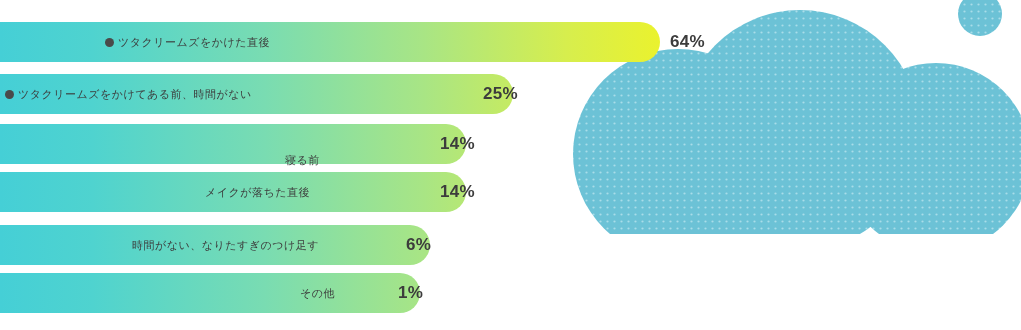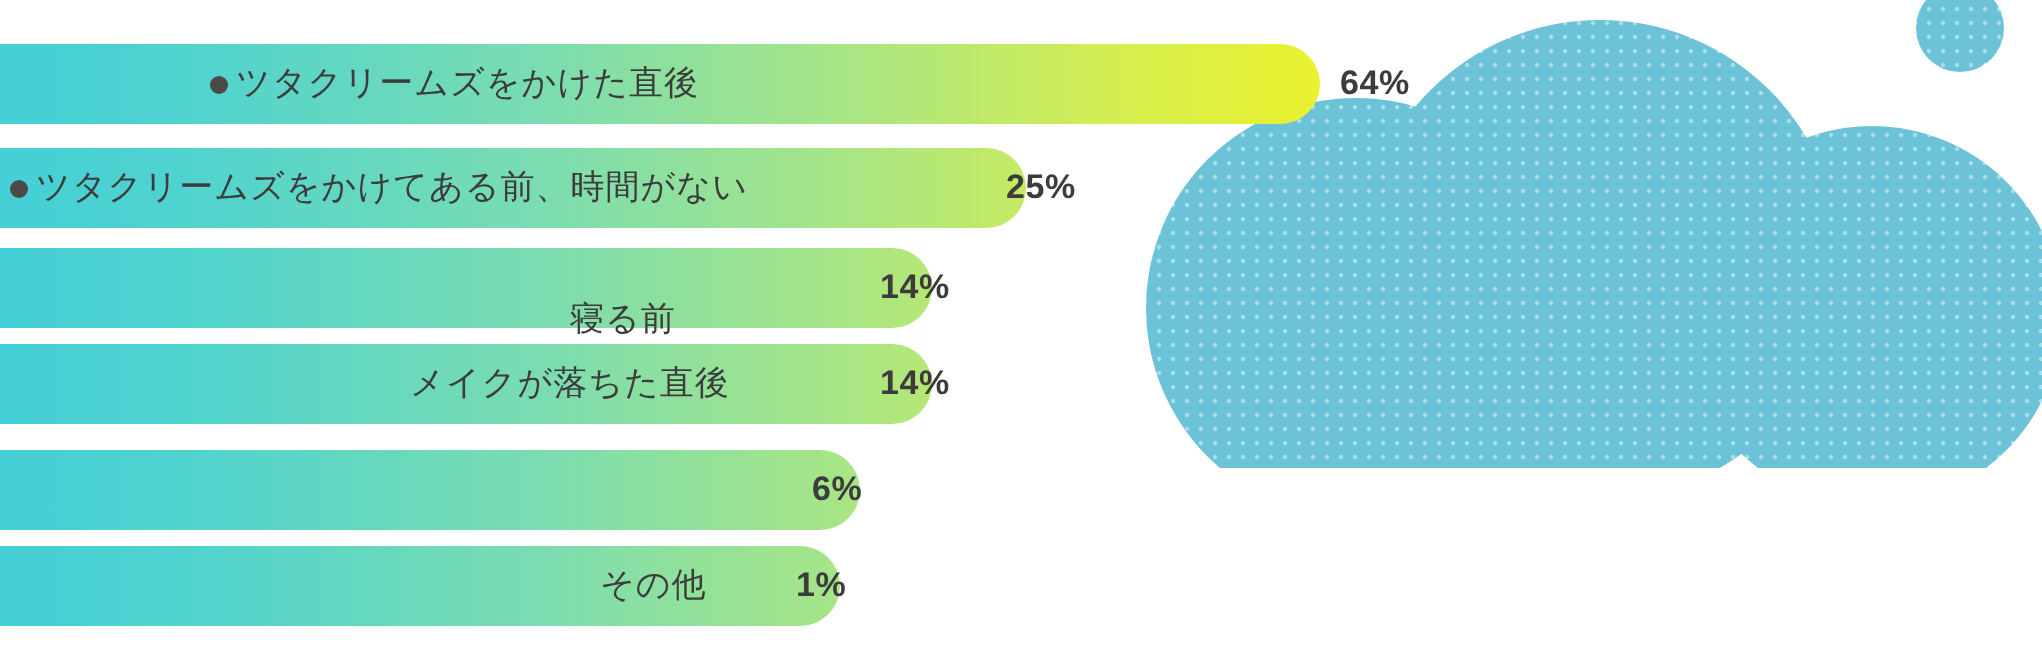--- a/index.html
+++ b/index.html
@@ -52,21 +52,21 @@
     background-size:660px 40px;
     background-repeat:no-repeat;
   }
 
   .row-label{
     position:absolute;
     top:0;
     height:40px;
     line-height:40px;
     white-space:nowrap;
-    font-size:17px;
+    font-size:11px;
     color:#3c3c3c;
     letter-spacing:.5px;
     text-align:right;
   }
 
   .pct{
     position:absolute;
     top:0;
     height:40px;
     line-height:40px;
@@ -114,37 +114,38 @@
       <div class="bar" style="width:660px;"></div>
       <div class="bullet" style="left:105px;"></div>
       <div class="row-label" style="left:118px;">ツタクリームズをかけた直後</div>
       <div class="pct" style="left:670px;">64%</div>
     </div>
 
     <div class="row" style="top:74px;">
       <div class="bar" style="width:513px;"></div>
       <div class="bullet" style="left:5px;"></div>
       <div class="row-label" style="left:18px;">ツタクリームズをかけてある前、時間がない</div>
-      <div class="pct" style="left:503px;">25%</div>
+      <div class="pct" style="left:483px;">25%</div>
     </div>
 
     <div class="row" style="top:124px;">
       <div class="bar" style="width:466px;"></div>
       <div class="row-label" style="left:285px;margin-top:16px;">寝る前</div>
       <div class="pct" style="left:440px;">14%</div>
     </div>
 
     <div class="row" style="top:172px;">
       <div class="bar" style="width:466px;"></div>
       <div class="row-label" style="left:205px;">メイクが落ちた直後</div>
       <div class="pct" style="left:440px;">14%</div>
     </div>
 
     <div class="row" style="top:225px;">
       <div class="bar" style="width:430px;"></div>
+      <div class="row-label" style="left:132px;">時間がない、なりたすぎのつけ足す</div>
       <div class="pct" style="left:406px;">6%</div>
     </div>
 
     <div class="row" style="top:273px;">
       <div class="bar" style="width:420px;"></div>
       <div class="row-label" style="left:300px;">その他</div>
       <div class="pct" style="left:398px;">1%</div>
     </div>
 
   </div>

